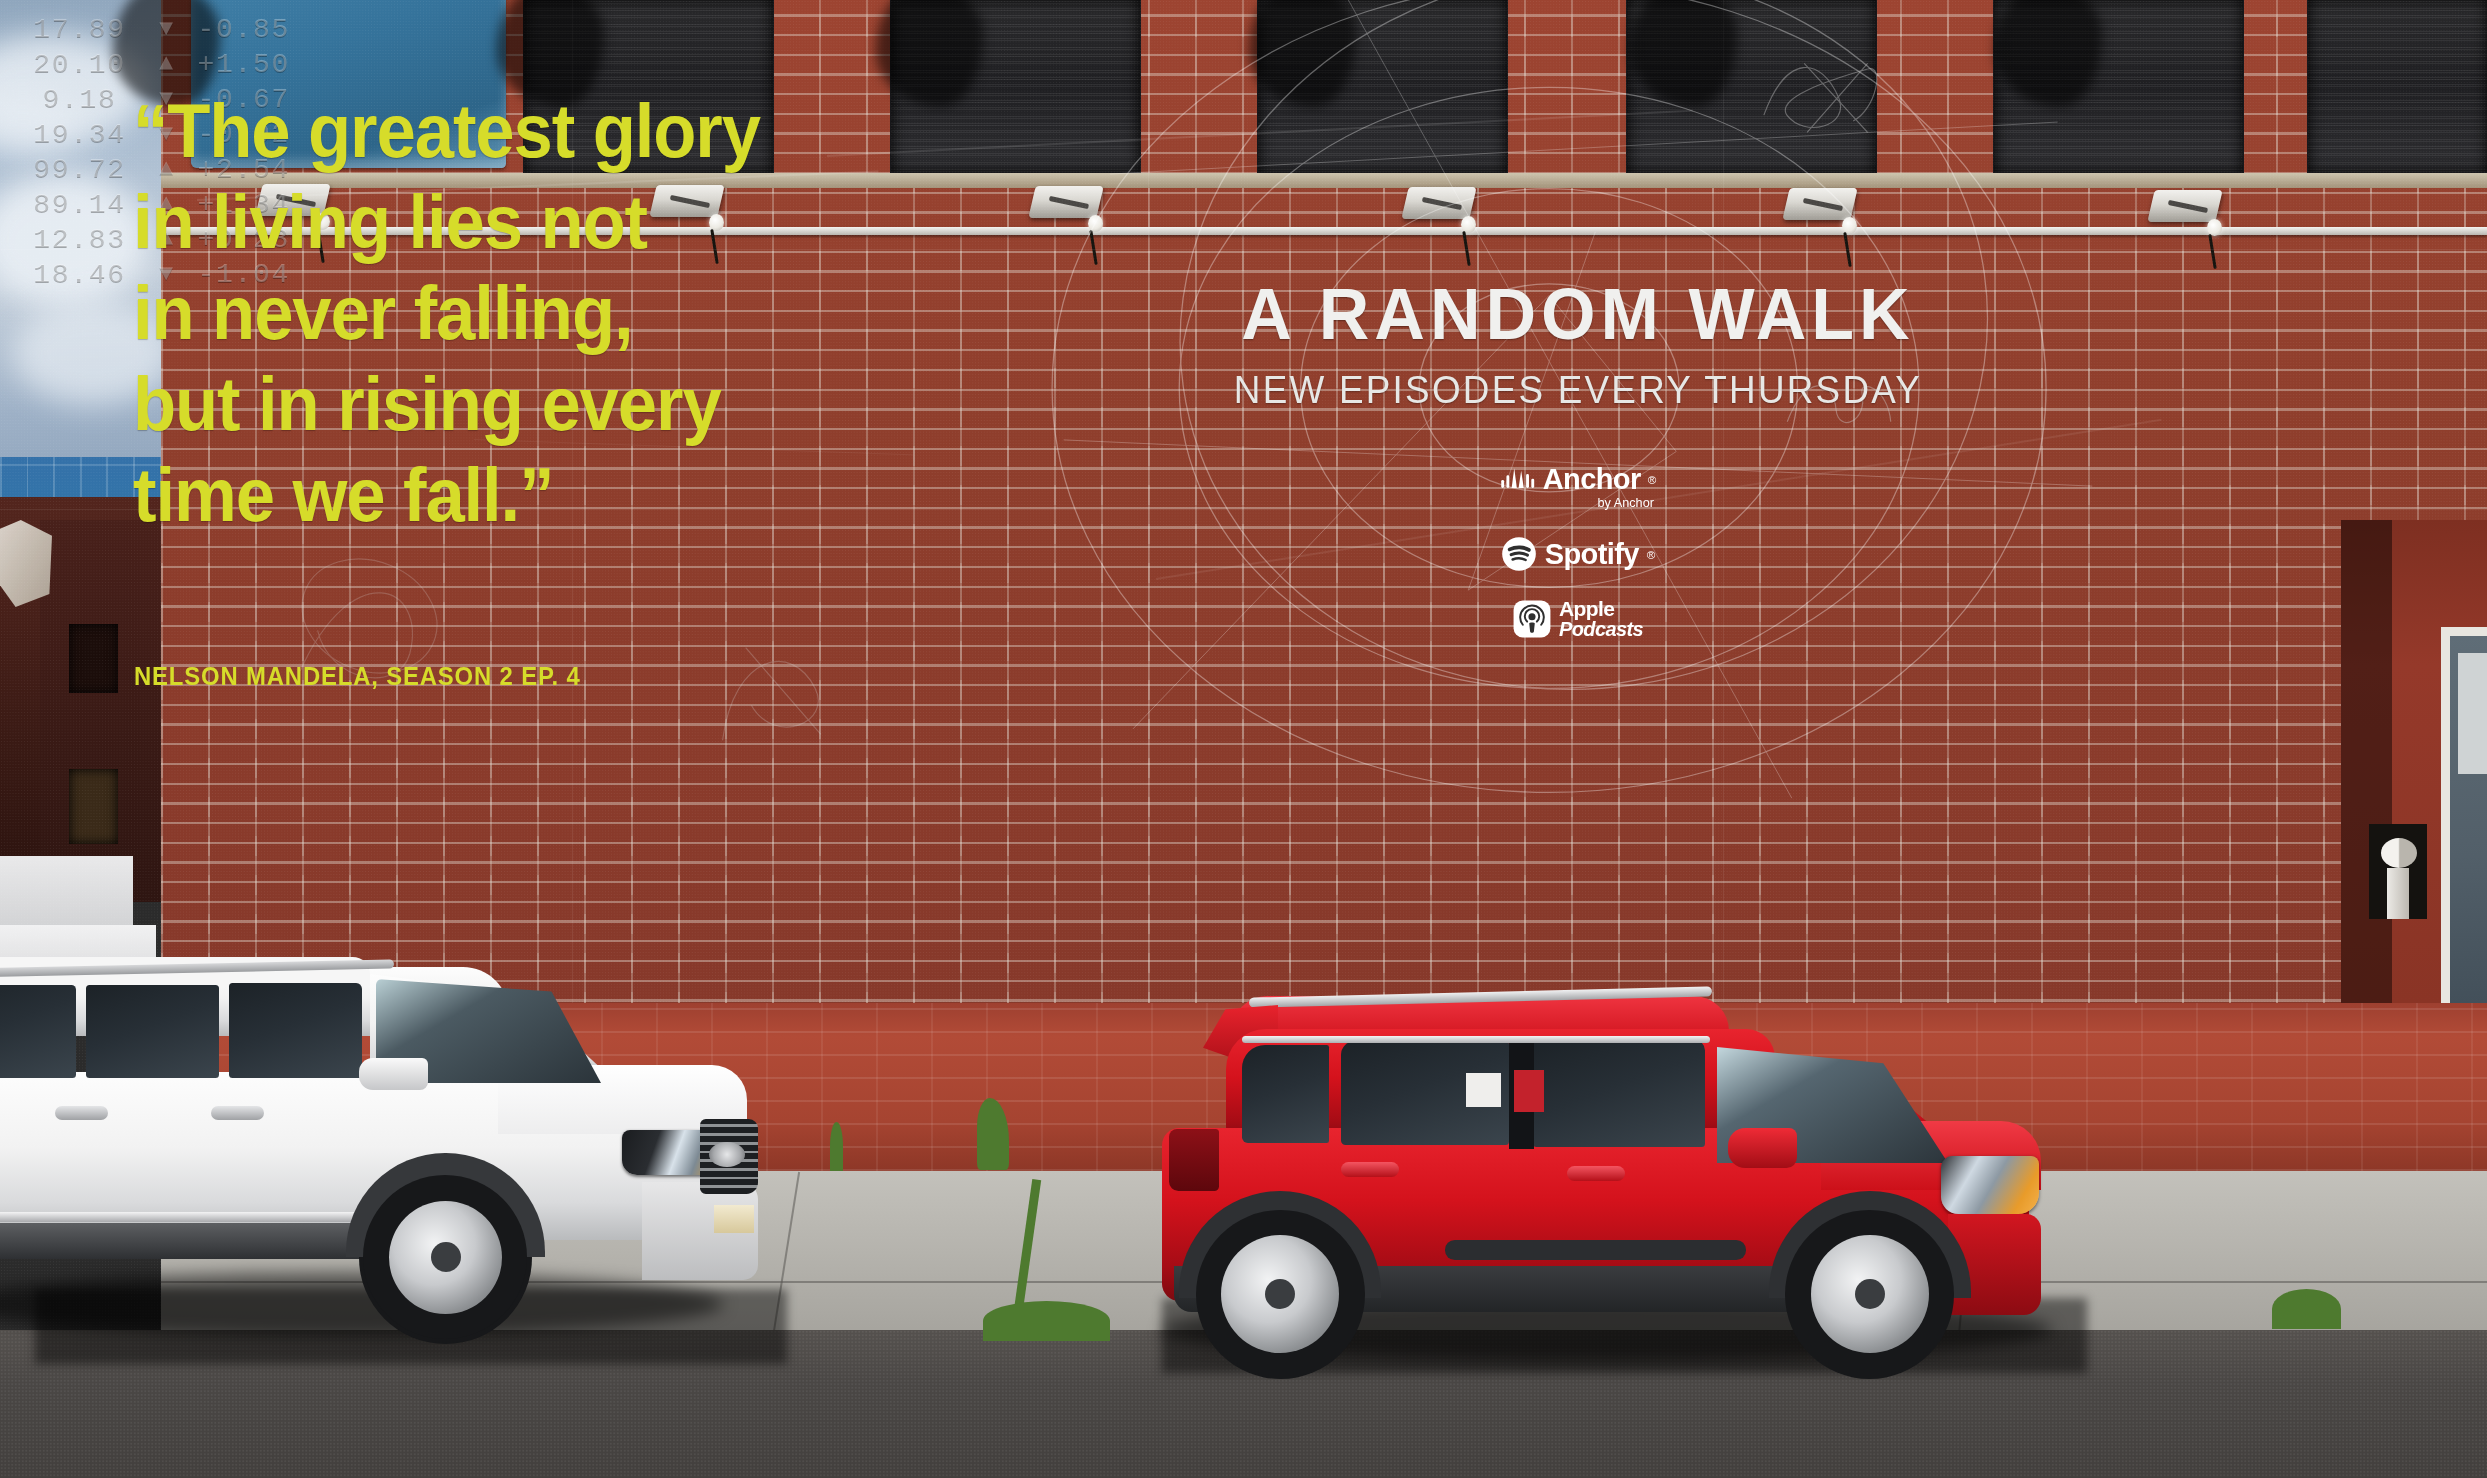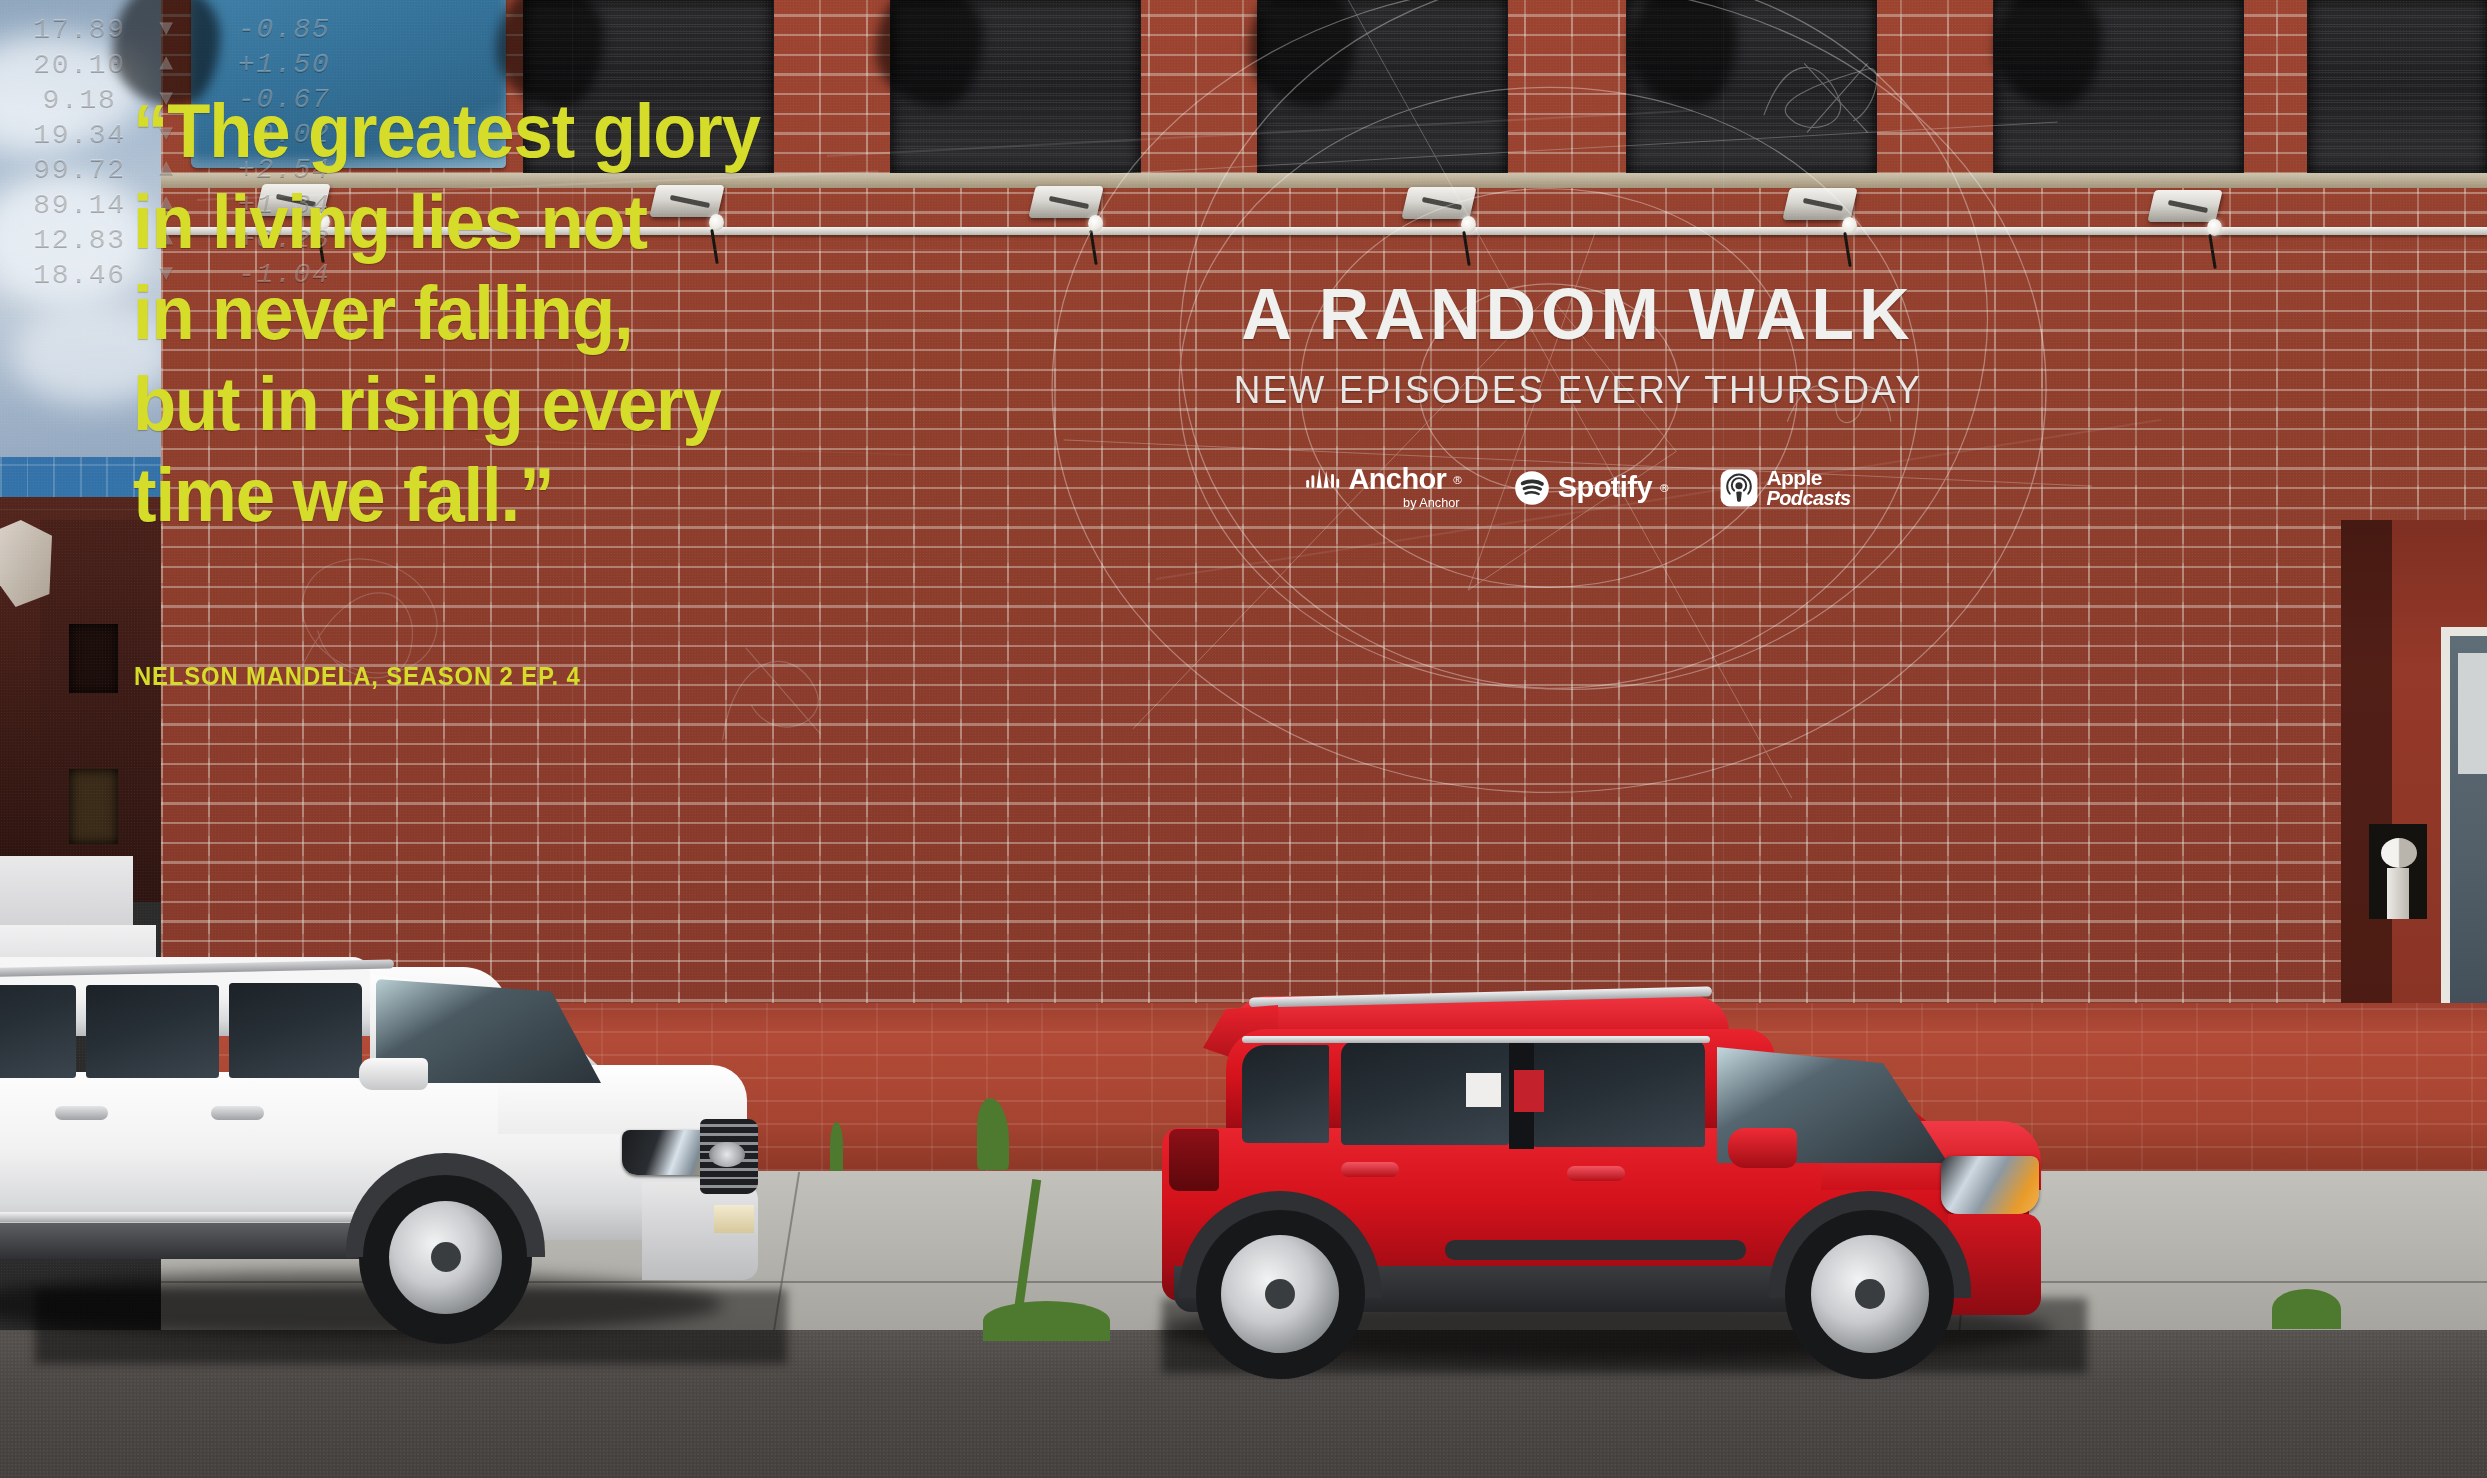--- a/index.html
+++ b/index.html
@@ -111,41 +111,41 @@
   
   .scribble{position:absolute;opacity:.4;}
 
   
   #ticker{position:absolute;left:14.5px;top:11.6px;width:358px;
     font-family:"Liberation Mono", monospace;font-size:28px;letter-spacing:1.7px;}
   .tickrow{display:flex;align-items:center;height:35px;color:rgba(255,255,255,.30);
     text-shadow:0 0.6px 0 rgba(0,0,0,.3);}
   .tk-price{width:130px;text-align:center;}
   .tk-arrow{width:45px;text-align:center;font-size:23px;}
-  .tk-chg{width:133px;text-align:right;padding-left:8px;font-style:italic;}
+  .tk-chg{width:133px;text-align:left;padding-left:8px;}
 
   
   #quote{position:absolute;left:133px;top:93px;width:960px;
     color:#d6dc2a;font-weight:700;font-size:76px;line-height:1.00;
     letter-spacing:-1.2px;
     font-family:"Liberation Sans", sans-serif;
     transform:scaleX(.93);transform-origin:left top;
     text-shadow:0 1.2px 1.2px rgba(0,0,0,.25);}
   #quote .ln{display:block;white-space:nowrap;margin-bottom:15px;}
   #attrib{position:absolute;left:134px;top:662px;color:#d6dc2a;
     font-size:25.4px;font-weight:700;letter-spacing:0.9px;
     transform:scaleX(.94);transform-origin:left top;}
 
   
   #showblock{position:absolute;left:1052px;top:272px;width:1052px;text-align:center;}
   #showtitle{color:#f0f0ee;font-size:73px;font-weight:700;letter-spacing:5.2px;
     transform:scaleX(.96);text-shadow:0 1.2px 1.7px rgba(0,0,0,.35);}
   #showsub{color:#e7e7e5;font-size:38px;font-weight:400;letter-spacing:2.3px;margin-top:14px;
     transform:scaleX(.97);text-shadow:0 1.2px 1.7px rgba(0,0,0,.3);}
-  #logos{display:flex;justify-content:center;align-items:center;gap:52px;margin-top:53px;}
+  #logos{display:flex;justify-content:center;align-items:center;gap:26px;margin-top:53px;flex-direction:column;}
   .logo{display:flex;align-items:center;gap:8px;color:#fff;}
   .logo-txt{font-size:29px;font-weight:700;letter-spacing:-0.6px;line-height:1;}
   .logo-sub{font-size:12.7px;font-weight:400;letter-spacing:0;}
   .reg{font-size:11.6px;vertical-align:super;font-weight:400;}
 
   
   #lowerwall{left:161px;top:1003px;width:2326px;height:168px;
     background:
       repeating-linear-gradient(0deg, rgba(255,255,255,.10) 0 1.7px, rgba(0,0,0,0) 1.7px 23px),
       repeating-linear-gradient(90deg, rgba(255,255,255,.07) 0 1.7px, rgba(0,0,0,0) 1.7px 55px),

